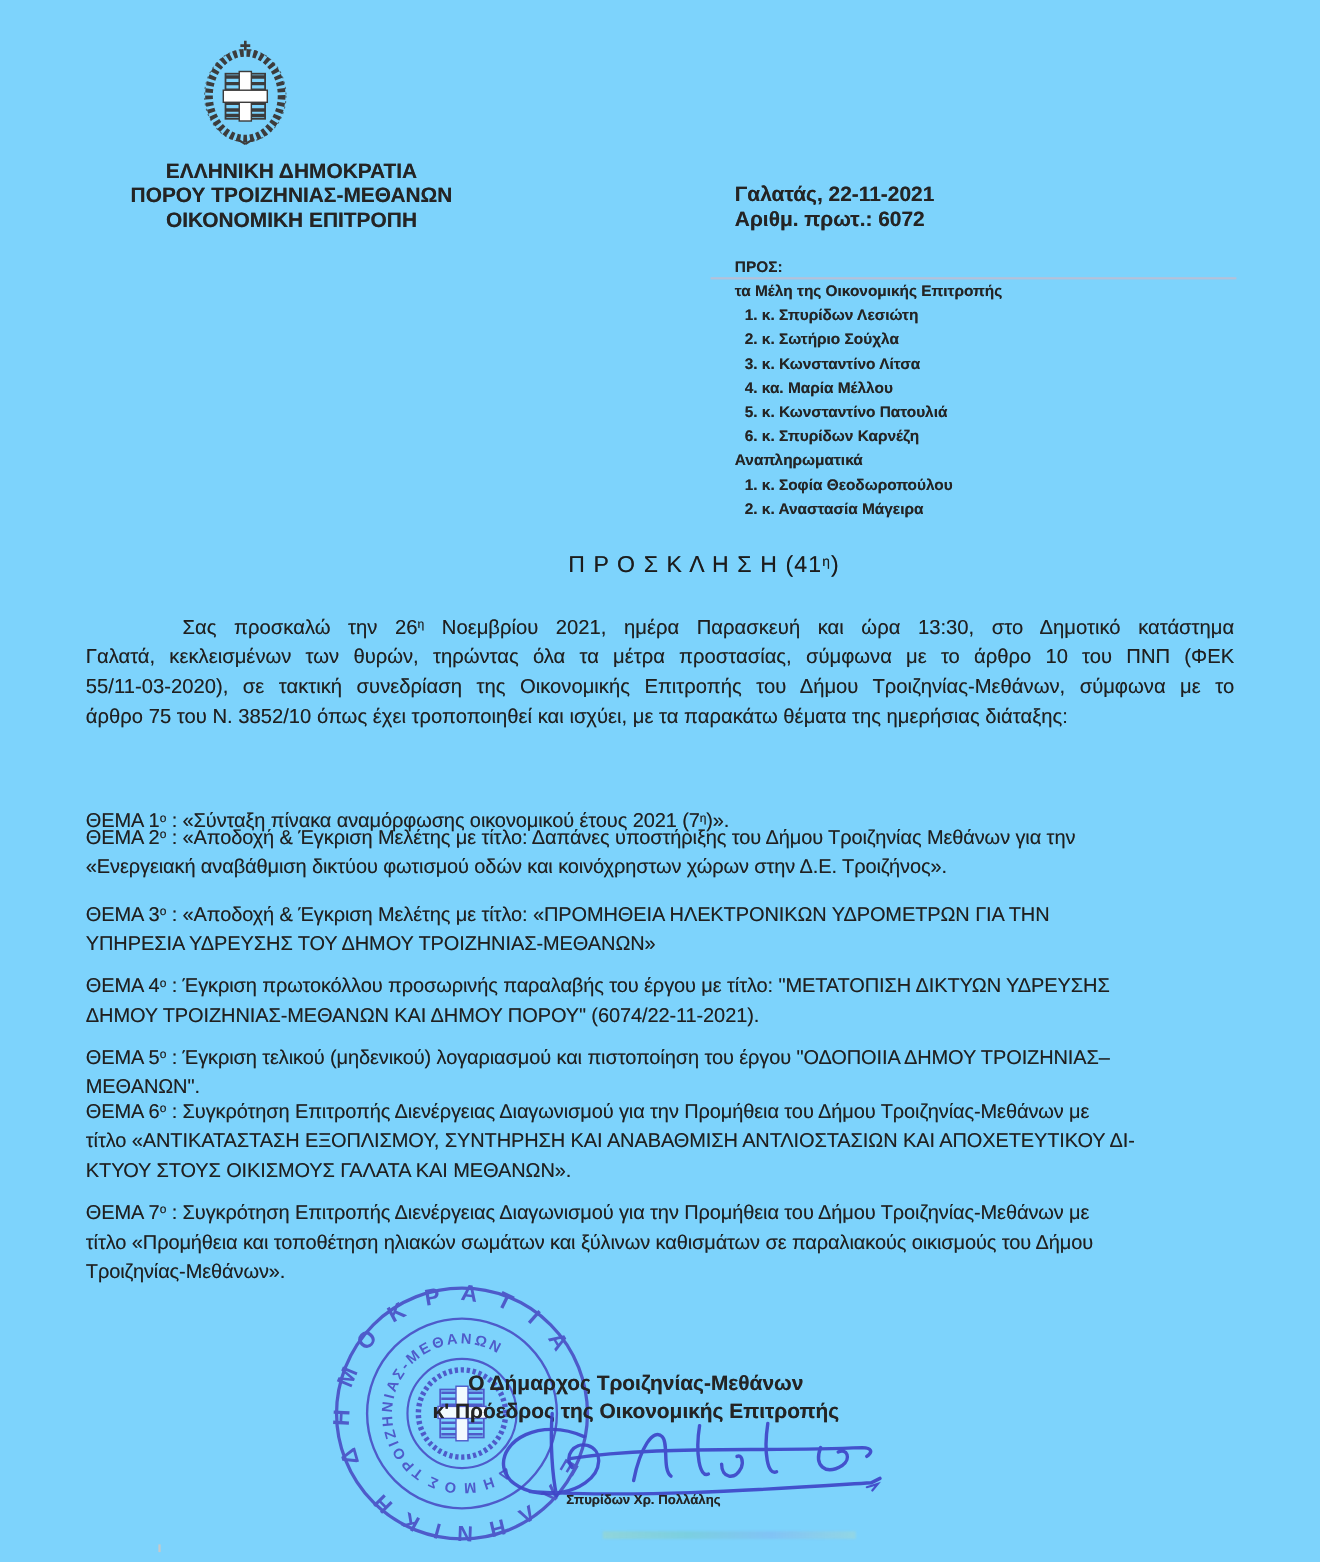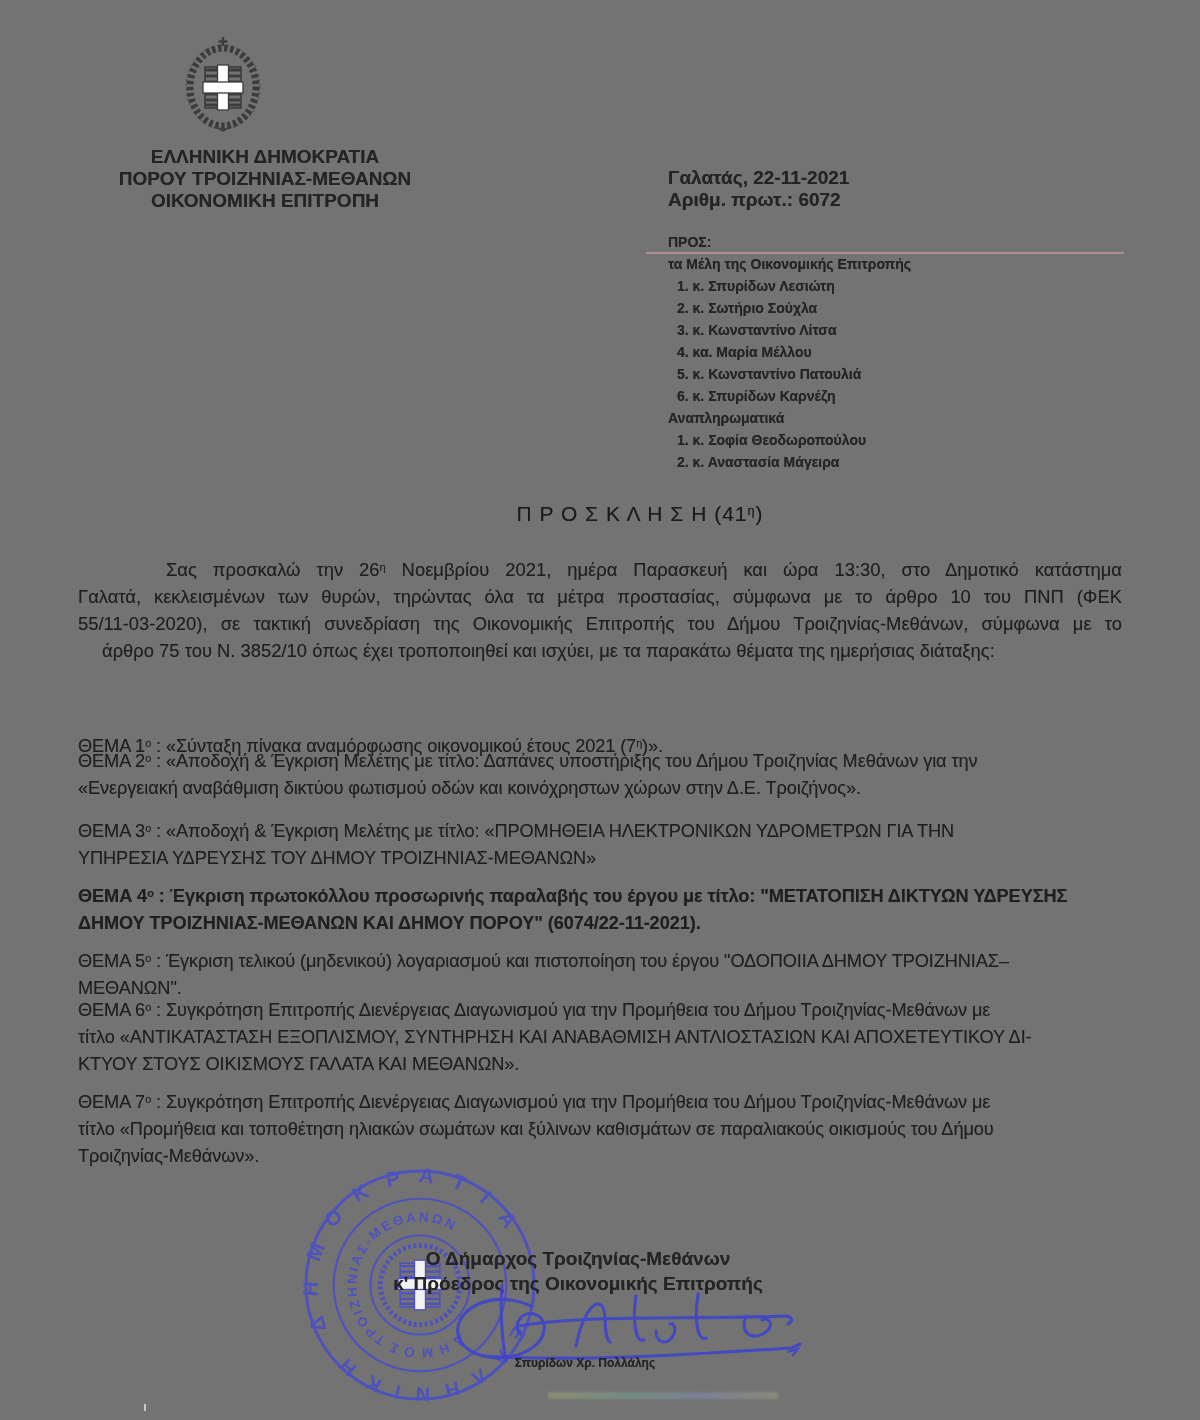--- a/index.html
+++ b/index.html
@@ -1,18 +1,18 @@
 <!DOCTYPE html>
 <html lang="el"><head>
 <meta charset="utf-8">
 <style>
   html,body { margin:0; padding:0; background:#ffffff; }
   .page {
     position:relative; width:1200px; height:1420px; margin:0 auto;
-    background:#737373; overflow:hidden;
+    background:#7dd3fc; overflow:hidden;
     font-family:"Liberation Sans","DejaVu Sans",sans-serif;
     color:#1f1f1f;
   }
   sup { font-size:0.6em; line-height:0; vertical-align:0.45em; }
 
   .emblem { position:absolute; left:181px; top:34px; width:84px; height:98px; }
 
   .org-block {
     position:absolute; left:55px; top:146px; width:420px;
     text-align:center; font-weight:700; font-size:19px; line-height:22px; color:#242424;
@@ -36,31 +36,31 @@
     text-shadow:0 0 0.5px rgba(30,30,30,0.6);
   }
 
   .body-block {
     position:absolute; left:78px; top:556px; width:1044px;
     font-size:18.4px; line-height:27px; color:#1f1f1f;
     text-shadow:0 0 0.4px rgba(40,40,40,0.5);
   }
   .body-line { text-align:justify; text-align-last:justify; }
   .body-line:first-child { padding-left:88px; }
-  .body-line:last-child { text-align:left; text-align-last:left;margin-left:24px; }
+  .body-line:last-child { text-align:left; text-align-last:left; }
 
   .themes-block {
     position:absolute; left:78px; top:701px; width:1110px;
     font-size:18.2px; line-height:27px; letter-spacing:-0.1px; color:#1f1f1f;
     text-shadow:0 0 0.4px rgba(40,40,40,0.5);
   }
   .theme { position:absolute; left:0; }
   .theme-line { white-space:nowrap; }
   .theme-1 { top:0;margin-top:32px; }    .theme-2 { top:47px; }  .theme-3 { top:117px; }
-  .theme-4 { top:182px;font-weight:bold; }.theme-5 { top:247px; } .theme-6 { top:296px; }
+  .theme-4 { top:182px; }.theme-5 { top:247px; } .theme-6 { top:296px; }
   .theme-7 { top:388px; }
 
   .sig-role {
     position:absolute; left:368px; top:1246px; width:420px; text-align:center;
     font-weight:700; font-size:19px; line-height:25px; color:#242424;
     text-shadow:0 0 0.4px rgba(30,30,30,0.55);
   }
   .sig-name {
     position:absolute; left:420px; top:1356px; width:330px; text-align:center;
     font-weight:700; font-size:12px; color:#242424;

